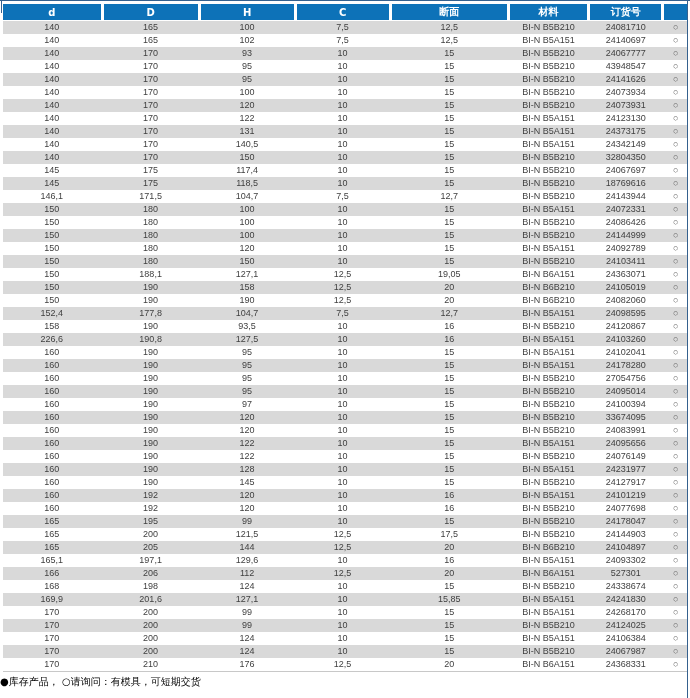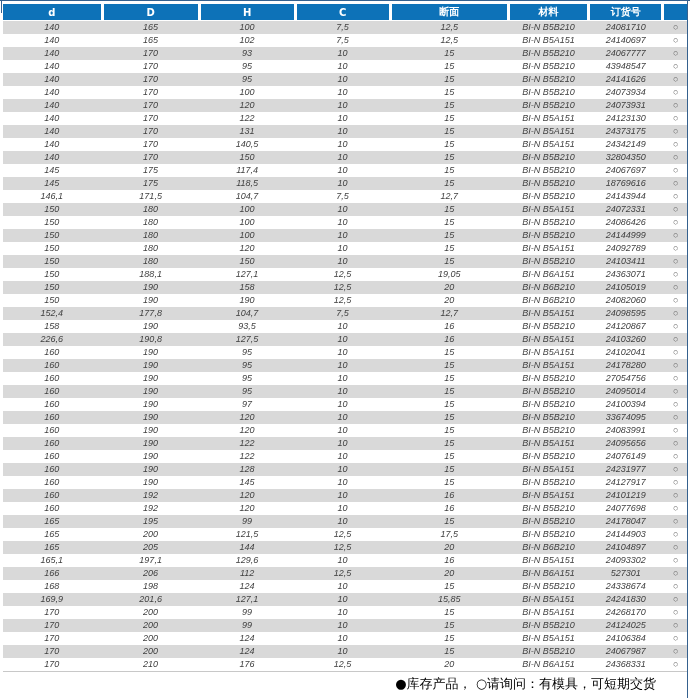--- a/index.html
+++ b/index.html
@@ -15,34 +15,34 @@
 
   .hrow { display:flex; gap:3px; height:16px; background:#ffffff; }
   .hcell {
     background:#0d72b8; color:#ffffff; font-weight:bold; font-size:10px;
     display:flex; align-items:center; justify-content:center;
     font-family:"DejaVu Sans","Liberation Sans",sans-serif;
   }
 
   .rows { margin-top:1px; border-bottom:1px solid #c8c8c8; }
   .rows > .brow:nth-child(odd) { background:#d9d9d9; }
-  .brow { display:flex; gap:3px; height:13px; background:#ffffff;font-style:italic; }
+  .brow { display:flex; gap:3px; height:13px; background:#ffffff; }
   .bcell {
     font-size:9px; color:#3f3f3f; text-align:center; line-height:13px;
     white-space:nowrap; overflow:hidden;
   }
   .bcell.c7 { color:#636363; font-size:9px; }
 
   .c0 { width:104px; } .c1 { width:100px; } .c2 { width:99px; }
   .c3 { width:98px;  } .c4 { width:123px; } .c5 { width:82px; }
   .c6 { width:76px;  } .c7 { width:24px;  }
 
   .legend {
     position:absolute; left:0; top:675px; width:690px; box-sizing:border-box;
-    padding-right:34px; text-align:right; font-size:13px; color:#000;
+    padding-right:18px; text-align:left; font-size:10px; color:#000;
     font-family:"DejaVu Sans","Liberation Sans",sans-serif;
   }
 </style>
 </head>
 <body>
 
 <div class="page">
   <div class="frame-top"></div>
   <div class="frame-stub"></div>
   <div class="frame-right"></div>

